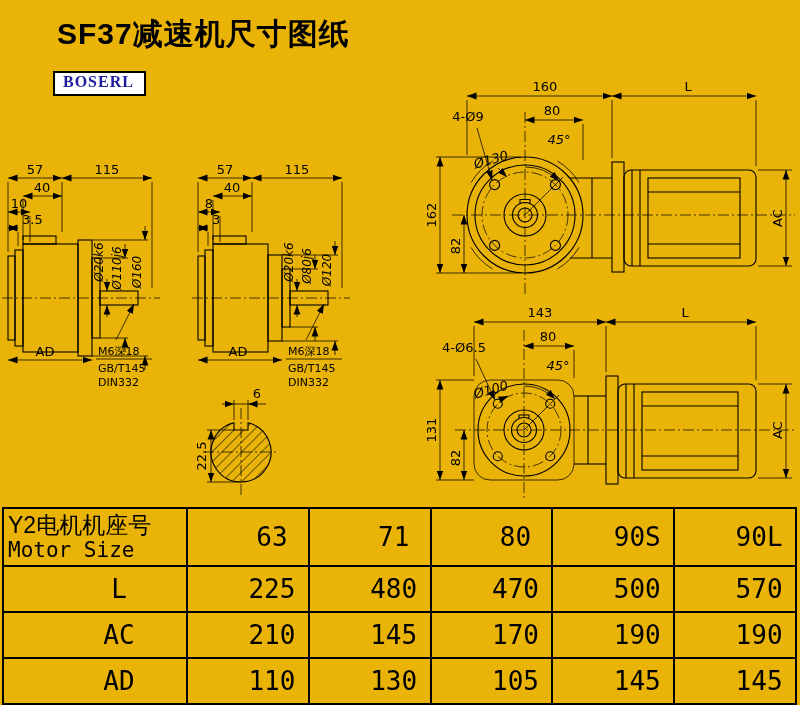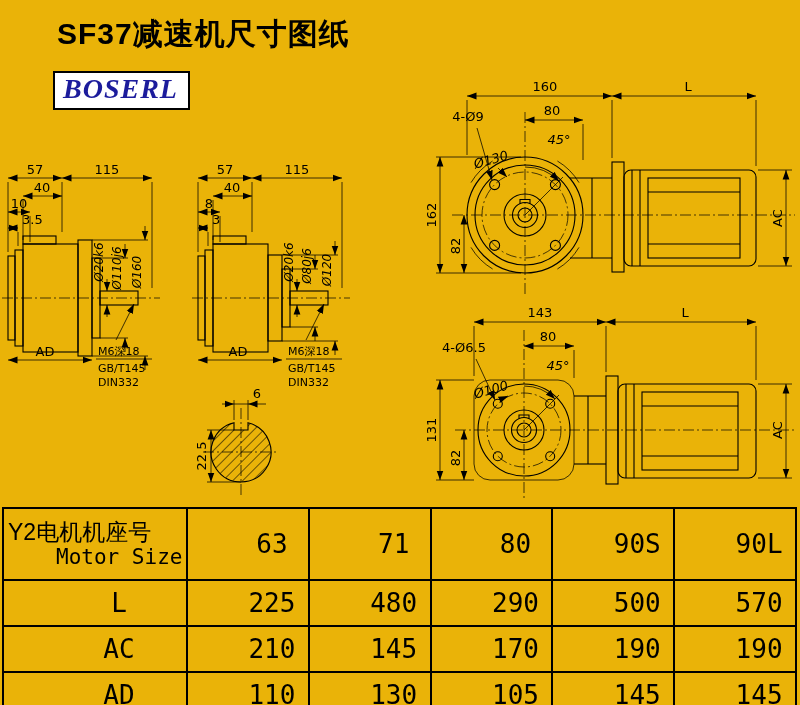--- a/index.html
+++ b/index.html
@@ -1,40 +1,40 @@
 <!DOCTYPE html>
 <html><head>
 <meta charset="utf-8">
 <style>
   * { margin:0; padding:0; box-sizing:border-box; }
   html,body { width:800px; height:705px; background:#ffffff; font-family:"Liberation Sans", sans-serif; }
   .page { position:relative; width:800px; height:705px; background:#eab308; overflow:hidden; }
 
   .title { position:absolute; left:57px; top:14px; font-size:30px; font-weight:bold; color:#000; letter-spacing:1px; }
   .brand { position:absolute; left:53px; top:71px; border:2px solid #000; background:#fff; padding:0 10px 3px 8px; }
-  .brand span { font-family:"Liberation Serif", serif; font-size:28px; font-weight:bold; color:#1c1c9c; letter-spacing:1px;font-style:italic; }
+  .brand span { font-family:"Liberation Serif", serif; font-size:16px; font-weight:bold; color:#1c1c9c; letter-spacing:1px; }
 
   svg.drawings { position:absolute; left:0; top:0; }
   .drawings line, .drawings path, .drawings rect, .drawings circle { stroke:#000; fill:none; stroke-width:1.1; }
   .drawings .thin { stroke-width:0.75; }
   .drawings .dim  { stroke-width:0.75; }
   .drawings .cl   { stroke-width:0.7; stroke-dasharray:11 3 2 3; }
   .drawings path.hatchfill { fill:url(#hatch); }
   .drawings text { stroke:none; fill:#000; font-family:"DejaVu Sans", sans-serif; font-size:13px; font-style:italic; }
   .drawings text.up { font-style:normal; }
   .drawings text.sm { font-size:12px; }
   .drawings text.note { font-style:normal; font-size:11px; }
 
   .size-table { position:absolute; left:2px; top:507px; width:795px; border-collapse:collapse; table-layout:fixed; }
   .size-table col.c0 { width:184px; }
   .size-table td { border:2px solid #000; text-align:center; vertical-align:middle;
                    font-family:"DejaVu Sans Mono", monospace; font-size:26px; color:#000; height:46px;padding-left:48px; }
-  .size-table td.hd { height:72px; text-align:left; padding-left:4px; }
+  .size-table td.hd { height:58px; text-align:left; padding-left:4px; }
   .size-table .cn { font-family:"Liberation Sans", sans-serif; font-size:23px; line-height:1.15; }
-  .size-table .en { font-family:"DejaVu Sans Mono", monospace; font-size:21px; line-height:1.1;margin-left:48px; }
+  .size-table .en { font-family:"DejaVu Sans Mono", monospace; font-size:21px; line-height:1.1; }
 </style>
 </head>
 <body>
 
 <div class="page">
 
   <h1 class="title">SF37减速机尺寸图纸</h1>
   <div class="brand">
     <span>BOSERL</span>
   </div>
@@ -312,21 +312,21 @@
         <td>63</td>
         <td>71</td>
         <td>80</td>
         <td>90S</td>
         <td>90L</td>
       </tr>
       <tr>
         <td>L</td>
         <td>225</td>
         <td>480</td>
-        <td>290</td>
+        <td>470</td>
         <td>500</td>
         <td>570</td>
       </tr>
       <tr>
         <td>AC</td>
         <td>210</td>
         <td>145</td>
         <td>170</td>
         <td>190</td>
         <td>190</td>

